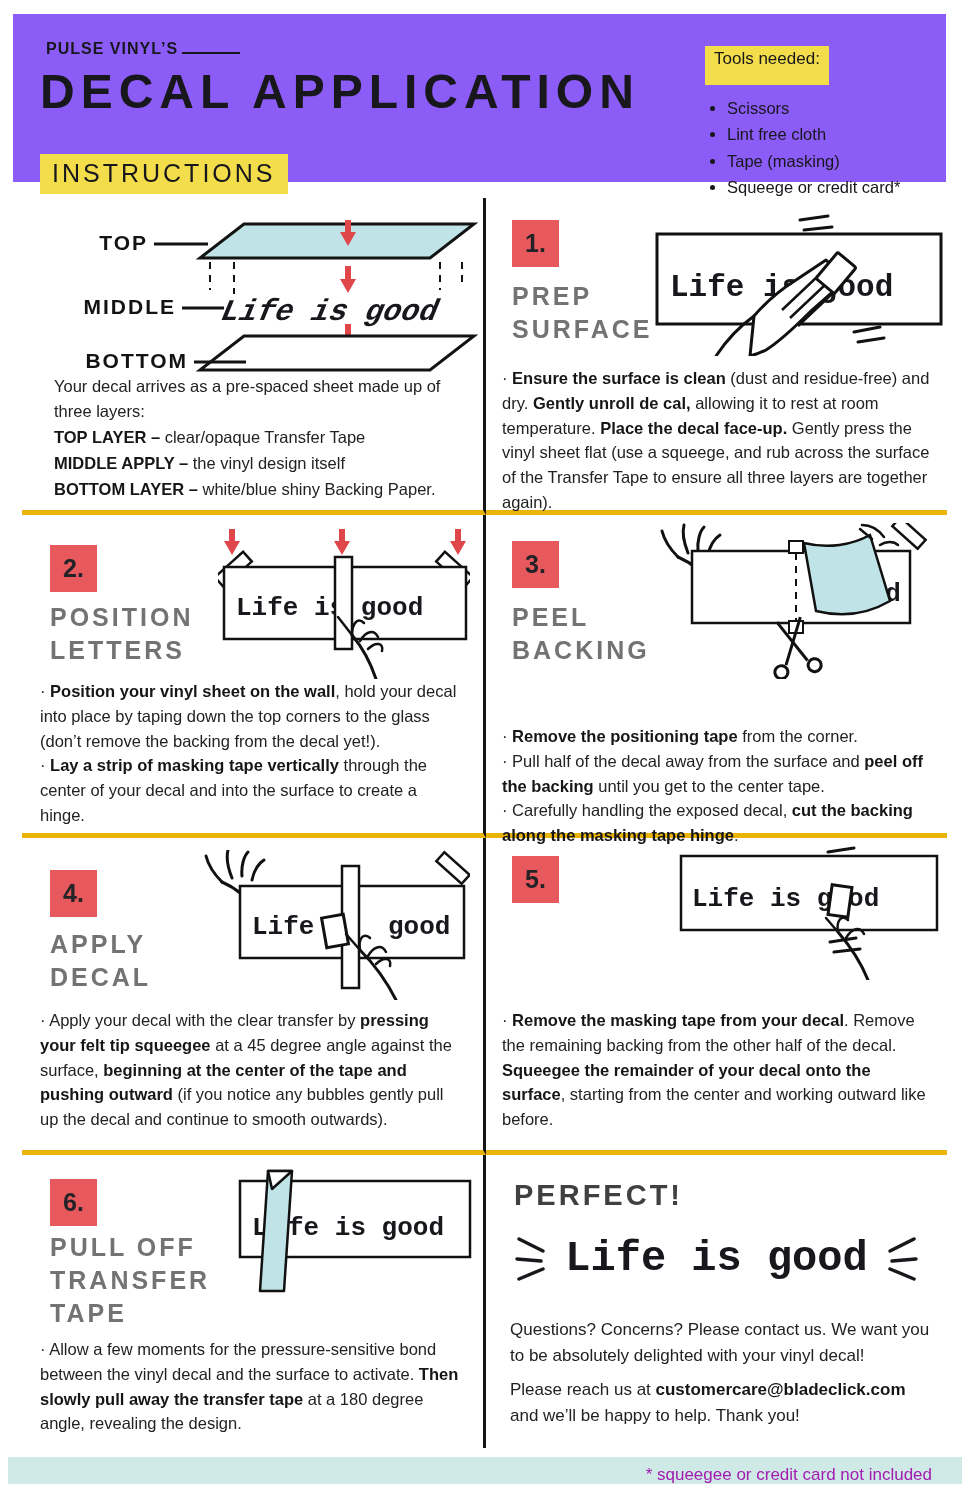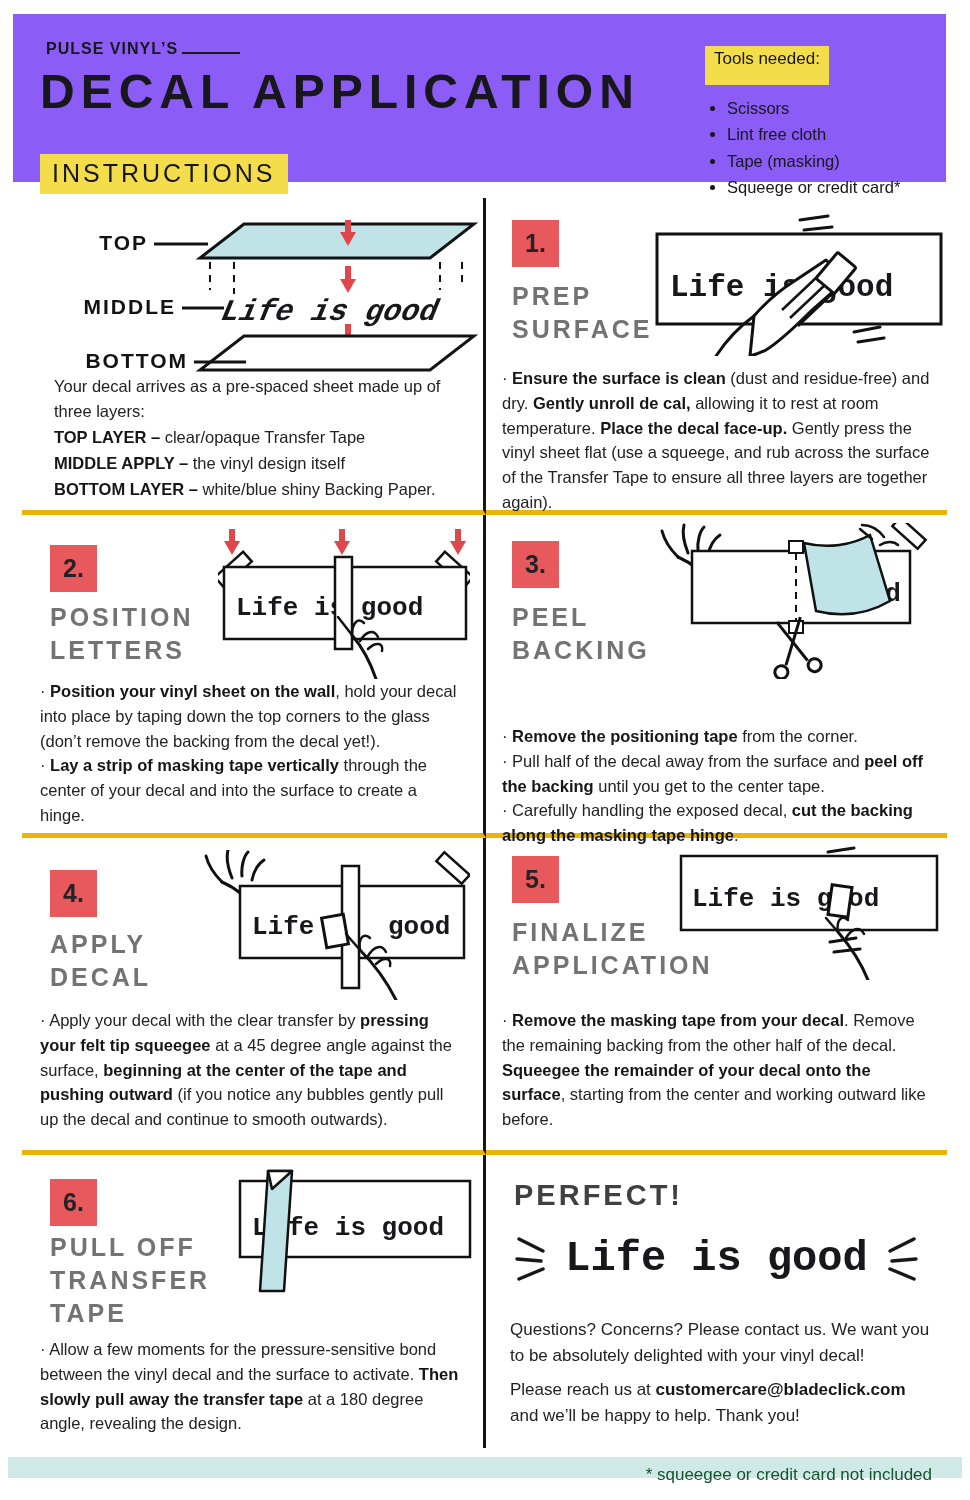--- a/index.html
+++ b/index.html
@@ -36,22 +36,22 @@
   .intro-p{position:absolute;left:32px;right:24px;top:176px;font-size:16.5px;line-height:1.5;color:#222;}
   .layers{position:absolute;left:32px;right:16px;top:226px;font-size:16.5px;line-height:1.58;color:#222;}
   .layers div b{font-weight:700;color:#161616;}
   
   .perfect-title{position:absolute;left:28px;top:24px;font-size:29px;font-weight:800;letter-spacing:3px;color:#404040;}
   .decal-row{position:absolute;left:0;top:80px;width:100%;display:flex;align-items:center;justify-content:center;gap:16px;}
   .decal-big{font-family:"Liberation Mono",monospace;font-weight:bold;font-size:42px;color:#17171c;}
   .pf-p{position:absolute;left:24px;right:12px;font-size:17px;line-height:1.5;color:#222;}
   .pf-p b{font-weight:700;color:#161616;}
   
-  .footer{position:absolute;left:8px;top:1457px;width:954px;height:21px;background:#cfe9e7;
-          font-size:17px;color:#14532d;text-align:right;line-height:35px;padding-right:30px;box-sizing:border-box;}
+  .footer{position:absolute;left:8px;top:1457px;width:954px;height:27px;background:#cfe9e7;
+          font-size:17px;color:#a21caf;text-align:right;line-height:35px;padding-right:30px;box-sizing:border-box;}
   text.mono{font-family:"Liberation Mono",monospace;font-weight:bold;fill:#17171c;}
   text.lbl{font-family:"Liberation Sans",sans-serif;font-weight:bold;fill:#131313;letter-spacing:2px;}
 </style>
 </head>
 <body>
 
 <div class="page">
 
   <div class="header">
     <div class="brand"><span>PULSE VINYL’S</span><span class="brand-line"></span></div>
@@ -217,22 +217,20 @@
             <path d="M198,150 C188,130 176,114 162,100" stroke-width="3"></path>
             <path d="M162,100 L148,84 M162,100 C160,88 166,82 172,88 M170,106 C176,96 184,94 188,102 M178,114 C186,106 194,108 192,116" stroke-width="2.5"></path>
           </g>
           <rect x="238" y="12" width="34" height="12" transform="rotate(42 255 18)" fill="#fff" stroke="#111" stroke-width="2.5"></rect>
         </svg>
         <div class="body" style="left:18px;right:24px;top:170px;">· Apply your decal with the clear transfer by <b>pressing your felt tip squeegee</b> at a 45 degree angle against the surface, <b>beginning at the center of the tape and pushing outward</b> (if you notice any bubbles gently pull up the decal and continue to smooth outwards).</div>
       </div>
 
       <div class="cell c-right r3 hr-b">
         <div class="num-box" style="left:26px;top:18px;">5.</div>
-        <div class="step-title" style="left:26px;top:78px;">FINALIZE
-APPLICATION</div>
         <svg class="illus" style="left:192px;top:8px;" width="262" height="134" viewBox="0 0 262 134">
           <rect x="3" y="10" width="256" height="74" fill="#fff" stroke="#111" stroke-width="2.5"></rect>
           <text class="mono" x="14" y="60" font-size="26">Life is good</text>
           <g stroke="#111" stroke-width="3" stroke-linecap="round">
             <line x1="150" y1="6" x2="176" y2="2"></line>
             <line x1="152" y1="96" x2="178" y2="92"></line>
               <line x1="156" y1="106" x2="182" y2="103"></line>
           </g>
           <rect x="152" y="40" width="20" height="30" transform="rotate(8 162 55)" fill="#fff" stroke="#111" stroke-width="3"></rect>
           <g fill="none" stroke="#111" stroke-linecap="round">

